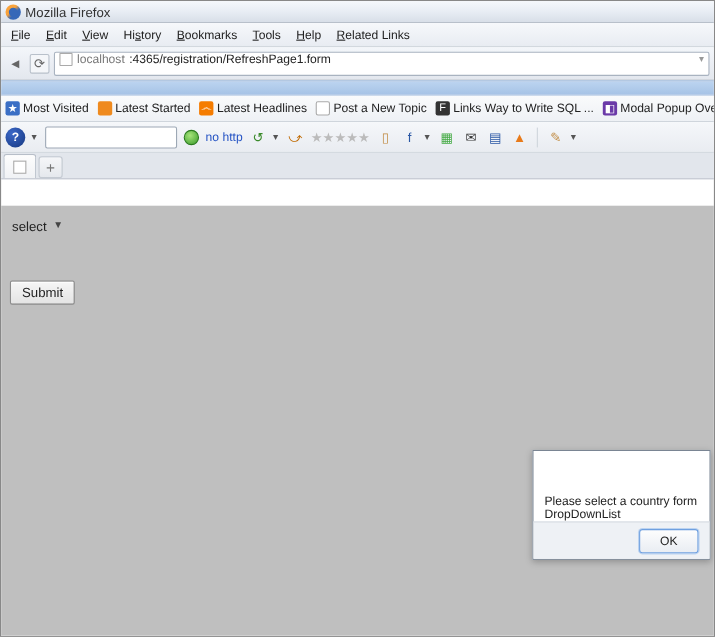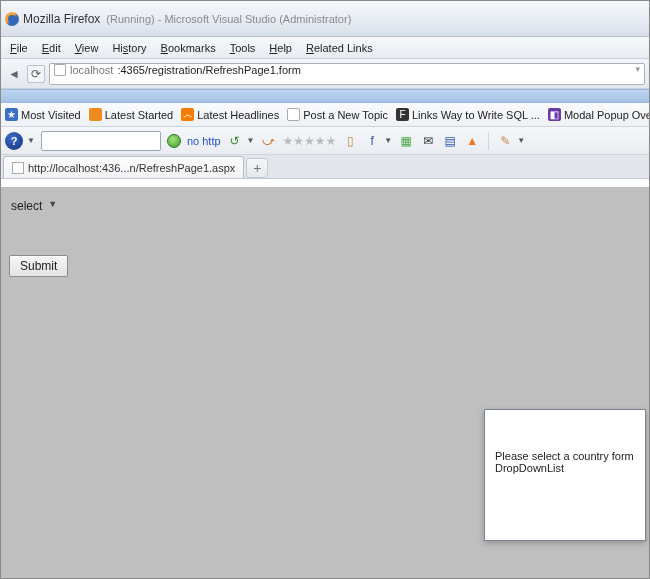--- a/index.html
+++ b/index.html
@@ -9,21 +9,21 @@
     font-size: 11px;
     background: #fff;
     width: 650px;
     height: 579px;
     overflow: hidden;
     position: relative;
     border: 1px solid #888;
   }
   
   .titlebar {
-    height: 36px;
+    height: 20px;
     background: linear-gradient(to bottom, #f5f8fc 0%, #e8edf4 50%, #d8dfe8 100%);
     display: flex;
     align-items: center;
     padding: 0 4px;
     border-bottom: 1px solid #b8c0ca;
     color: #333;
     font-size: 12px;
   }
   .ff-icon {
     width: 14px; height: 14px;
@@ -143,21 +143,21 @@
   .dd-select .caret{font-size:9px;color:#444;}
   .submit-btn{
     display:inline-block;background:linear-gradient(to bottom,#f6f6f6,#e4e4e4);
     border:1px solid #8c8c8c;border-radius:2px;padding:3px 10px;
     font-size:12px;color:#222;cursor:default;
     box-shadow:inset 0 1px 0 #fff;
     margin-top:30px;
   }
   
   .alert{
-    position:absolute;left:483px;top:408px;width:162px;height:132px;
+    position:absolute;left:483px;top:408px;width:162px;height:100px;
     background:#fff;border:1px solid #7a8593;
     box-shadow:0 2px 6px rgba(0,0,0,0.25);
     display:flex;flex-direction:column;
   }
   .alert-body{
     flex:1;padding:40px 10px 0 10px;font-size:11px;color:#222;
   }
   .alert-footer{
     height:44px;background:#eef1f5;border-top:1px solid #d6dbe2;
     display:flex;align-items:center;justify-content:flex-end;padding:0 10px;
@@ -169,21 +169,20 @@
     box-shadow:0 0 0 1px #bcd3f0;
     font-size:11px;color:#222;display:flex;align-items:center;justify-content:center;cursor:default;
   }
 </style>
 </head>
 <body>
 
 <div class="titlebar">
   <span class="ff-icon"></span>
   <span>Mozilla Firefox</span>
-  <span class="sub">(Running) - Microsoft Visual Studio (Administrator)</span>
 </div>
 
 <div class="menubar">
   <span class="menu"><span class="ul">F</span><span>ile</span></span>
   <span class="menu"><span class="ul">E</span>dit</span>
   <span class="menu"><span class="ul">V</span>iew</span>
   <span class="menu">Hi<span class="ul">s</span>tory</span>
   <span class="menu"><span class="ul">B</span>ookmarks</span>
   <span class="menu"><span class="ul">T</span>ools</span>
   <span class="menu"><span class="ul">H</span>elp</span>
@@ -251,33 +250,37 @@
   <span class="tbic" style="color:#2a57a5;">▤</span>
   <span class="tbic" style="color:#e87a1a;">▲</span>
   <span class="tbsep"></span>
   <span class="tbic" style="color:#c08a40;">✎</span>
     <span class="tb-dd">▼</span>
 </div>
 
 <div class="tabstrip">
   <div class="tab">
     <span class="pico"></span>
-    <span>http://localhost:436...n/RefreshPage1.aspx</span>
   </div>
   <div class="newtab">+</div>
 </div>
 
 <div class="page">
   <div class="dd-select">
     <span>select</span>
     <span class="caret">▼</span>
   </div>
   <br>
   <span class="submit-btn">
     <span>Submit</span>
   </span>
 </div>
 
 <div class="alert">
   <div class="alert-body">
     <span>Please select a country form DropDownList</span>
   </div>
+  <div class="alert-footer">
+    <div class="ok-btn">
+      <span>OK</span>
+    </div>
+  </div>
 </div>
 
 </body></html>

